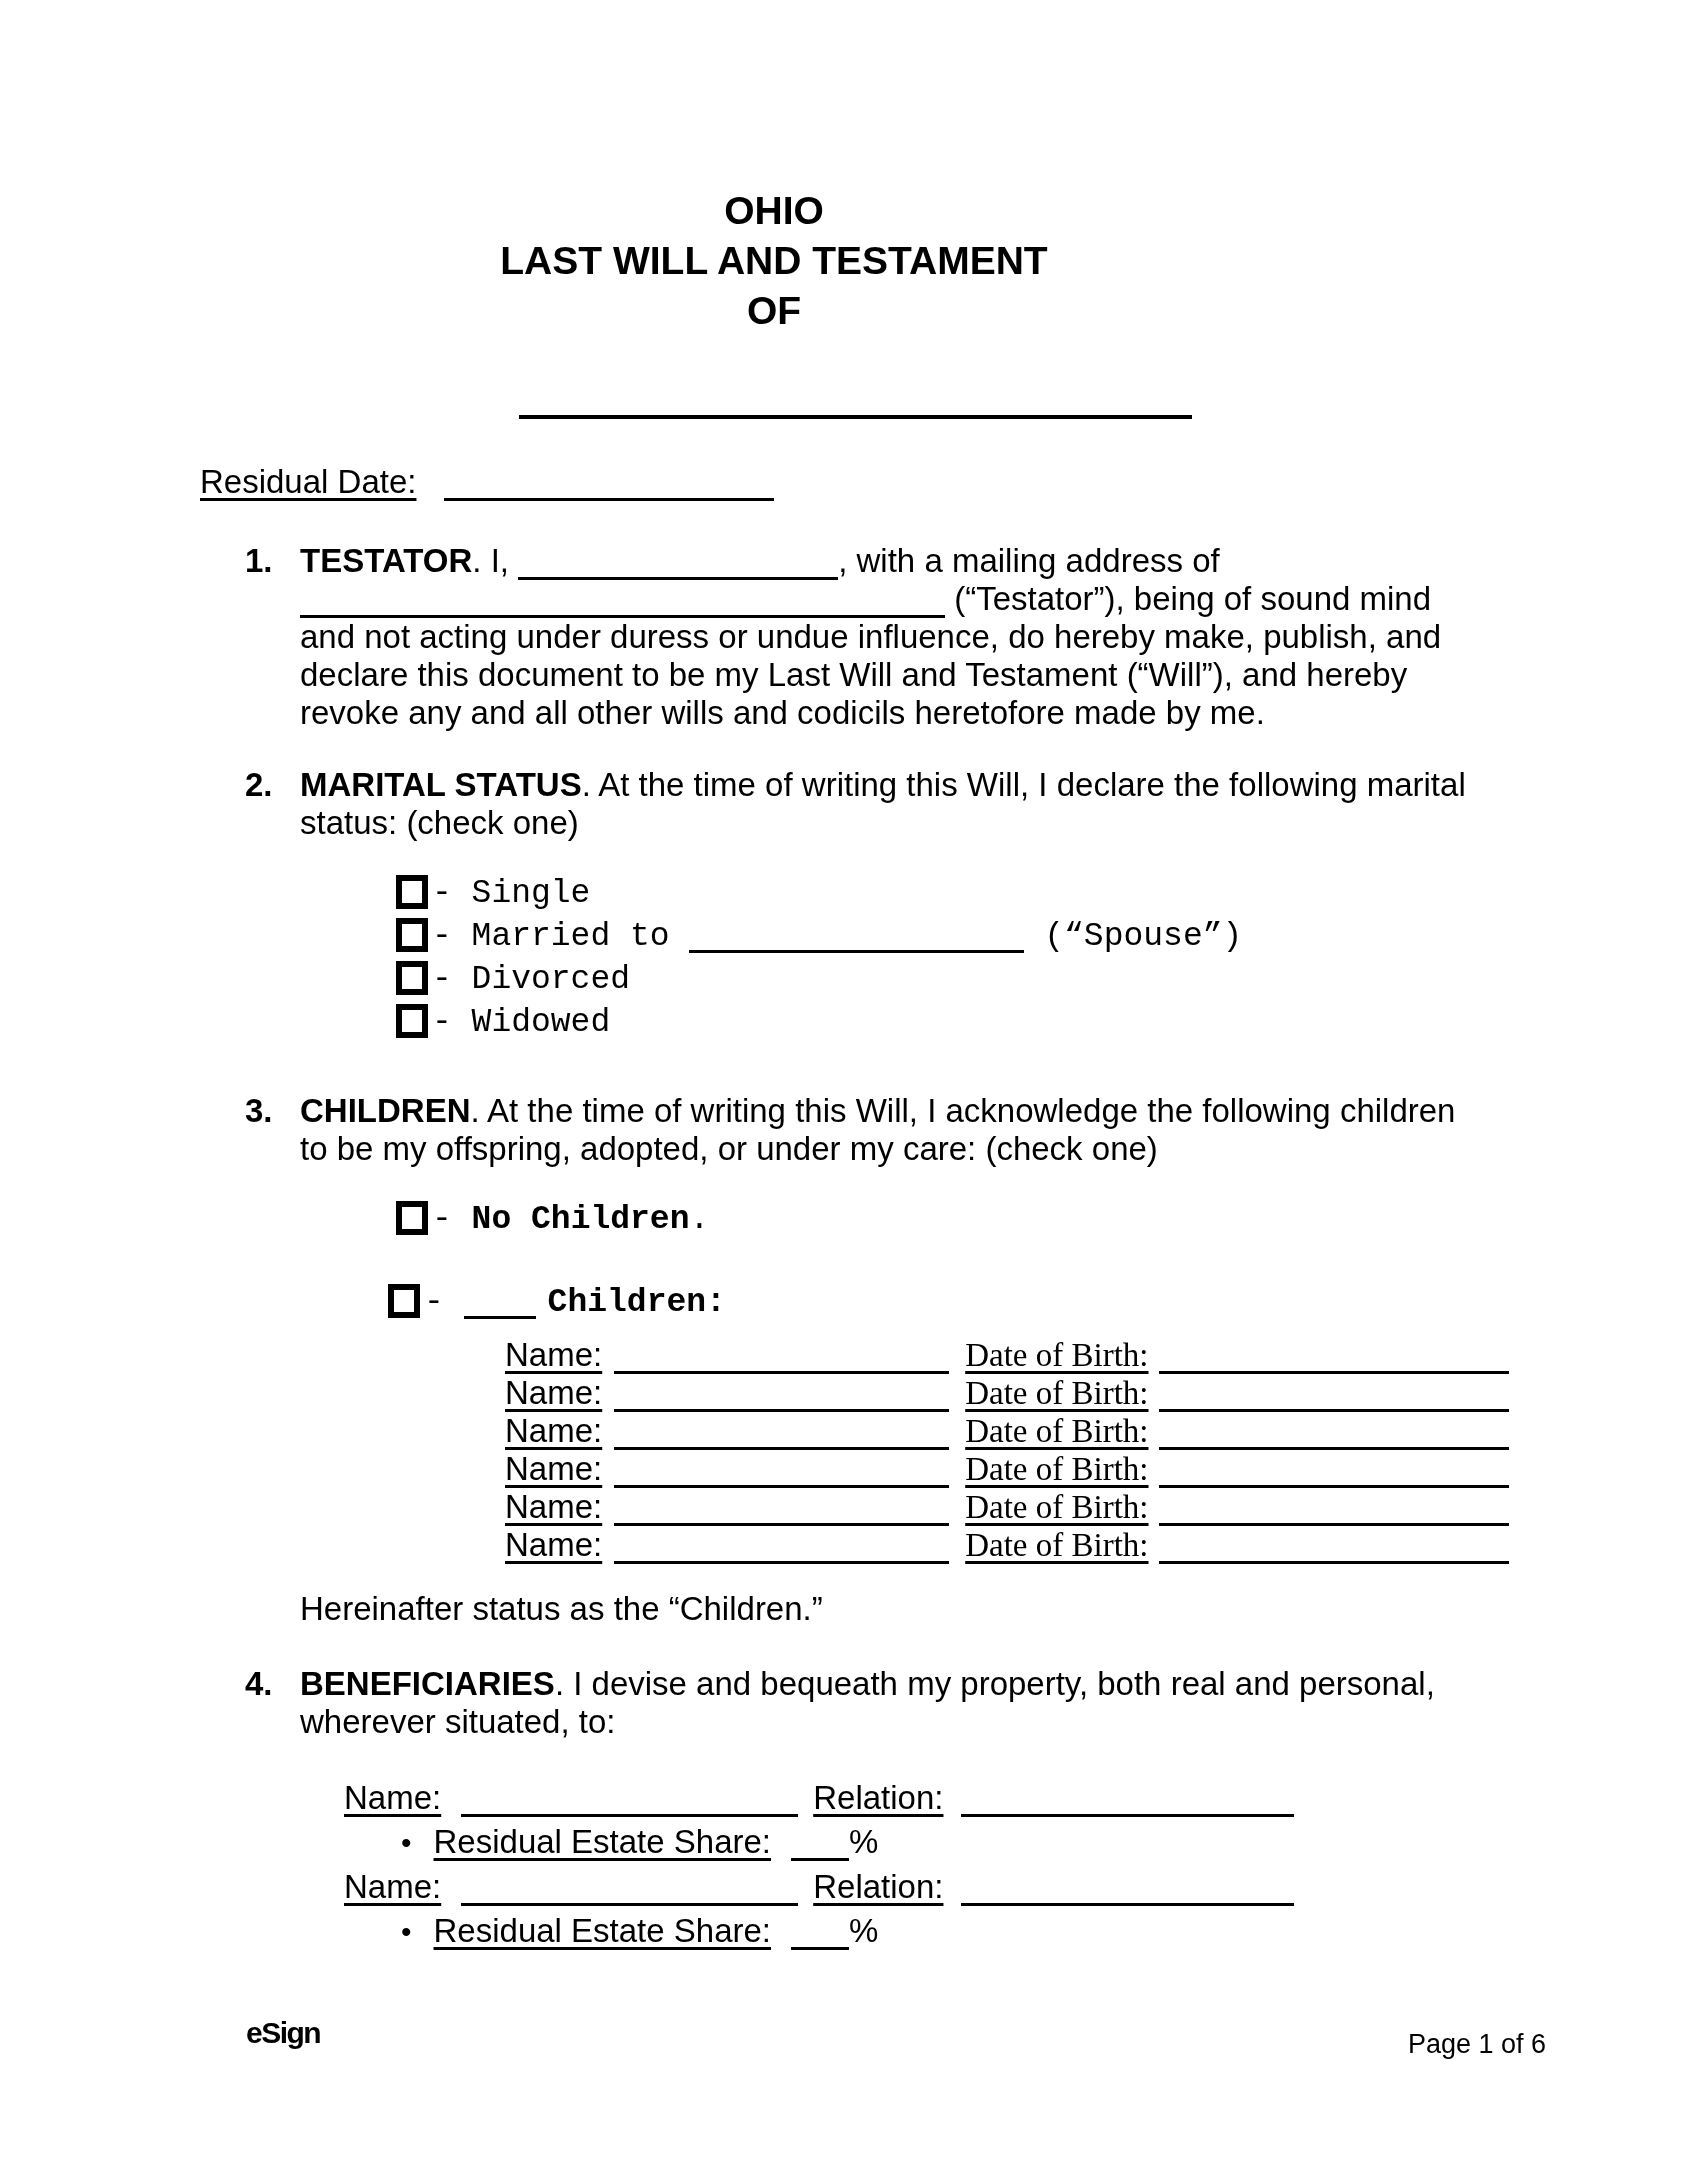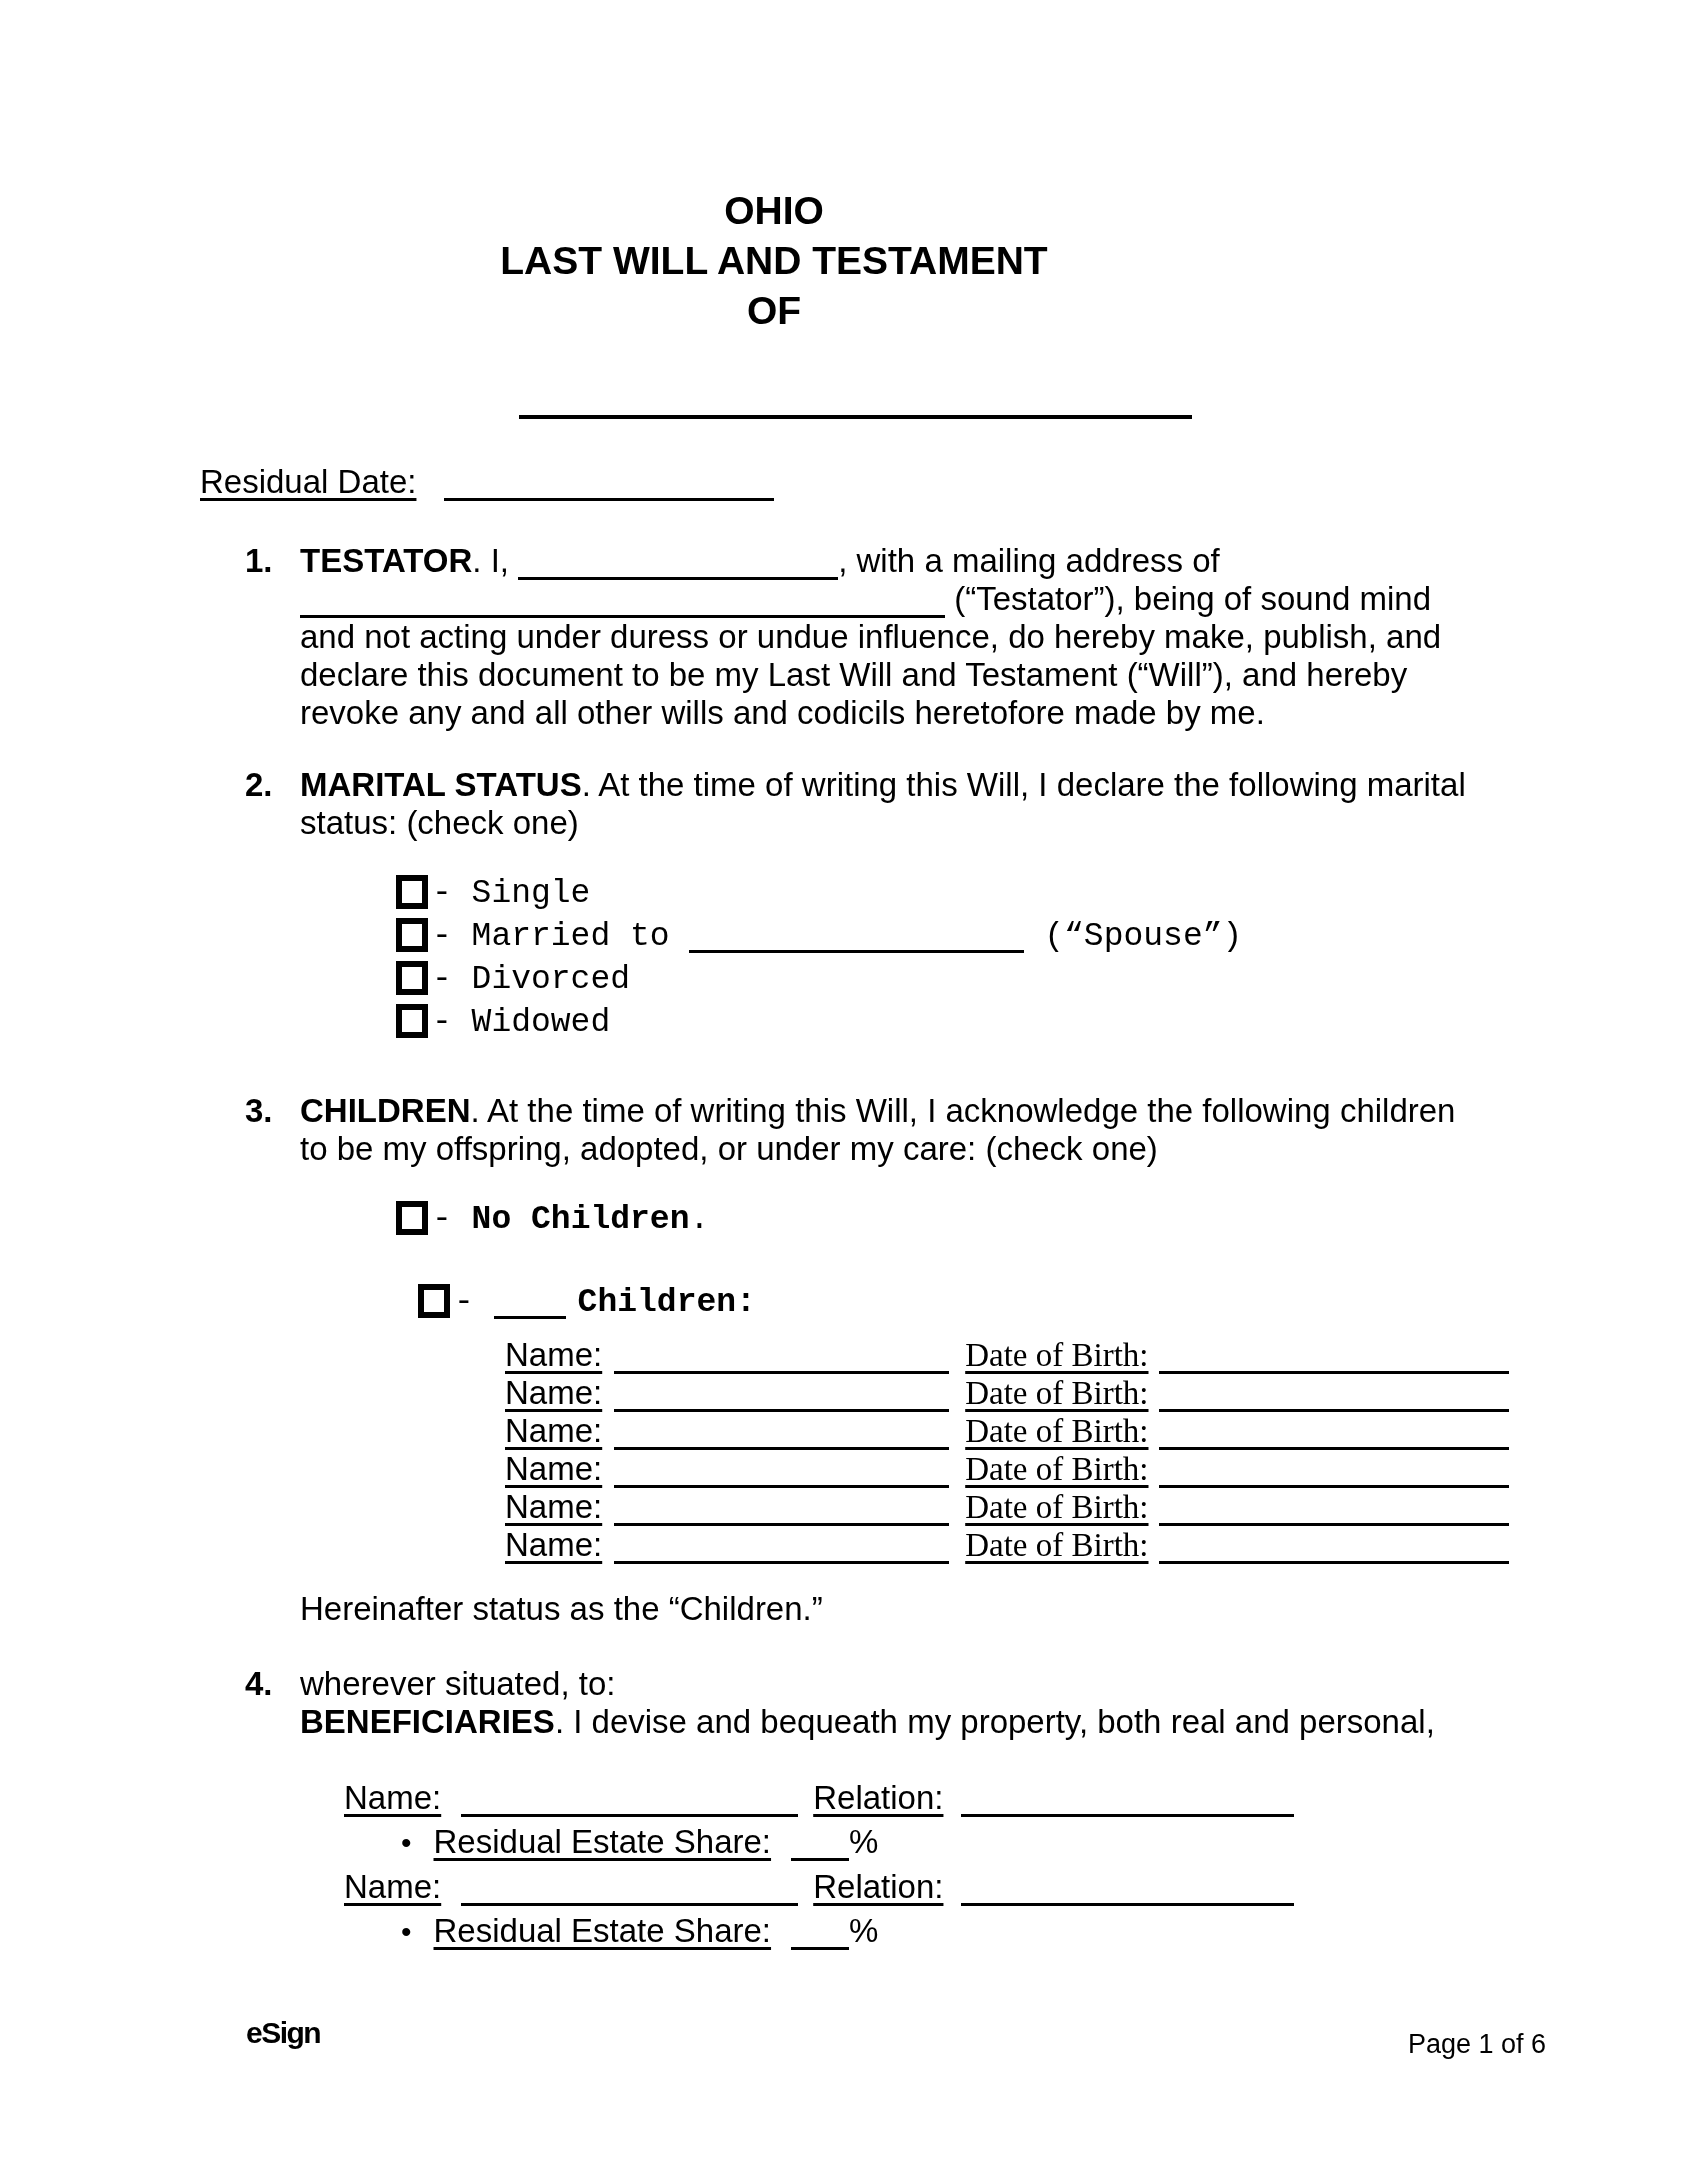--- a/index.html
+++ b/index.html
@@ -101,40 +101,40 @@
     <div class="body">
       <div><b>CHILDREN</b><span>. At the time of writing this Will, I acknowledge the following children</span></div>
       <div>to be my offspring, adopted, or under my care: (check one)</div>
     </div>
   </div>
 
   <div class="abs cbgroup" style="left:396px;top:1198px;">
     <span class="cb"></span><span>- </span><b>No Children</b><span>.</span>
   </div>
 
-  <div class="abs cbgroup" style="left:418px;top:1281px;">
+  <div class="abs cbgroup" style="left:388px;top:1281px;">
     <span class="cb"></span><span>- </span><span class="bl w72"></span><b style="margin-left:12px;">Children:</b>
   </div>
 
   <div class="abs ctable" style="left:505px;top:1336px;">
     <div><span class="ul">Name:</span><span class="bl w335 ml12"></span><span class="ul ml16">Date of Birth:</span><span class="bl w350 ml10"></span></div>
     <div><span class="ul">Name:</span><span class="bl w335 ml12"></span><span class="ul ml16">Date of Birth:</span><span class="bl w350 ml10"></span></div>
     <div><span class="ul">Name:</span><span class="bl w335 ml12"></span><span class="ul ml16">Date of Birth:</span><span class="bl w350 ml10"></span></div>
     <div><span class="ul">Name:</span><span class="bl w335 ml12"></span><span class="ul ml16">Date of Birth:</span><span class="bl w350 ml10"></span></div>
     <div><span class="ul">Name:</span><span class="bl w335 ml12"></span><span class="ul ml16">Date of Birth:</span><span class="bl w350 ml10"></span></div>
     <div><span class="ul">Name:</span><span class="bl w335 ml12"></span><span class="ul ml16">Date of Birth:</span><span class="bl w350 ml10"></span></div>
   </div>
 
   <div class="abs plain" style="left:300px;top:1590px;">Hereinafter status as the “Children.”</div>
 
   <div class="abs sec" style="top:1665px;">
     <span class="num">4.</span>
     <div class="body">
+      <div><b>BENEFICIARIES</b><span>. I devise and bequeath my property, both real and personal,</span></div>
       <div>wherever situated, to:</div>
-      <div><b>BENEFICIARIES</b><span>. I devise and bequeath my property, both real and personal,</span></div>
     </div>
   </div>
 
   <div class="abs bengroup" style="left:344px;top:1776px;">
     <div><span class="ul">Name:</span><span class="bl w337 ml20"></span><span class="ul ml15">Relation:</span><span class="bl w333 ml18"></span></div>
     <div><span class="bullet">•</span><span class="ul ml22">Residual Estate Share:</span><span class="bl w58 ml20"></span><span>%</span></div>
     <div><span class="ul">Name:</span><span class="bl w337 ml20"></span><span class="ul ml15">Relation:</span><span class="bl w333 ml18"></span></div>
     <div><span class="bullet">•</span><span class="ul ml22">Residual Estate Share:</span><span class="bl w58 ml20"></span><span>%</span></div>
   </div>
 

